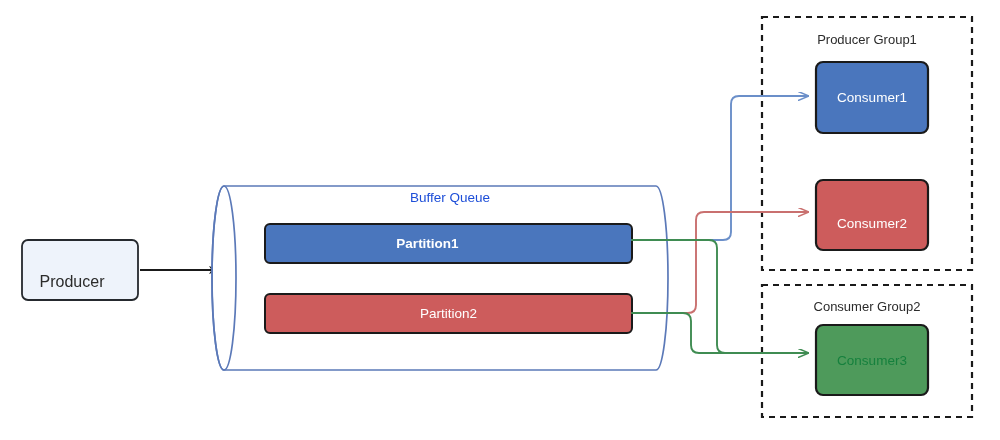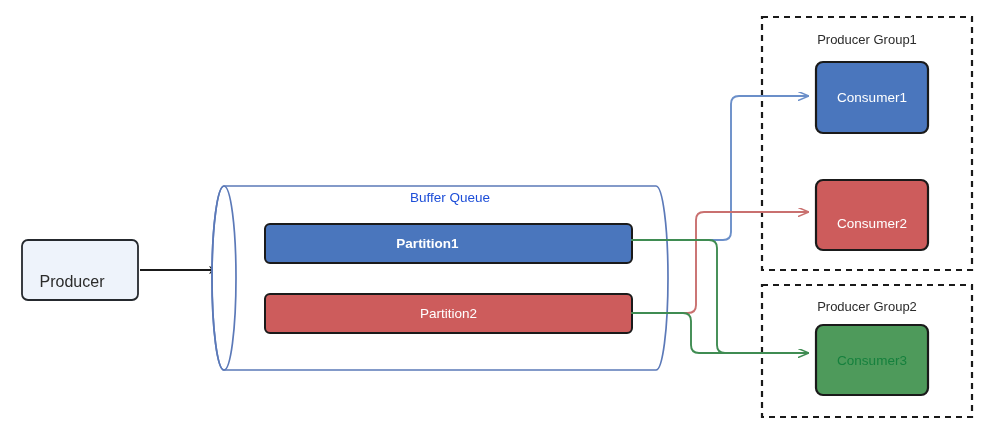--- a/index.html
+++ b/index.html
@@ -167,21 +167,21 @@
   <div class="node-label lbl-producer">Producer</div>
 
   <div class="node-label lbl-buffer">Buffer Queue</div>
 
   <div class="node-label lbl-partition1">Partition1</div>
 
   <div class="node-label lbl-partition2">Partition2</div>
 
   <div class="node-label lbl-group1">Producer Group1</div>
 
-  <div class="node-label lbl-group2">Producer Group2</div>
+  <div class="node-label lbl-group2">Consumer Group2</div>
 
   <div class="node-label lbl-consumer1">Consumer1</div>
 
   <div class="node-label lbl-consumer2">Consumer2</div>
 
   <div class="node-label lbl-consumer3">Consumer3</div>
 
 </div>
 
 </body></html>

